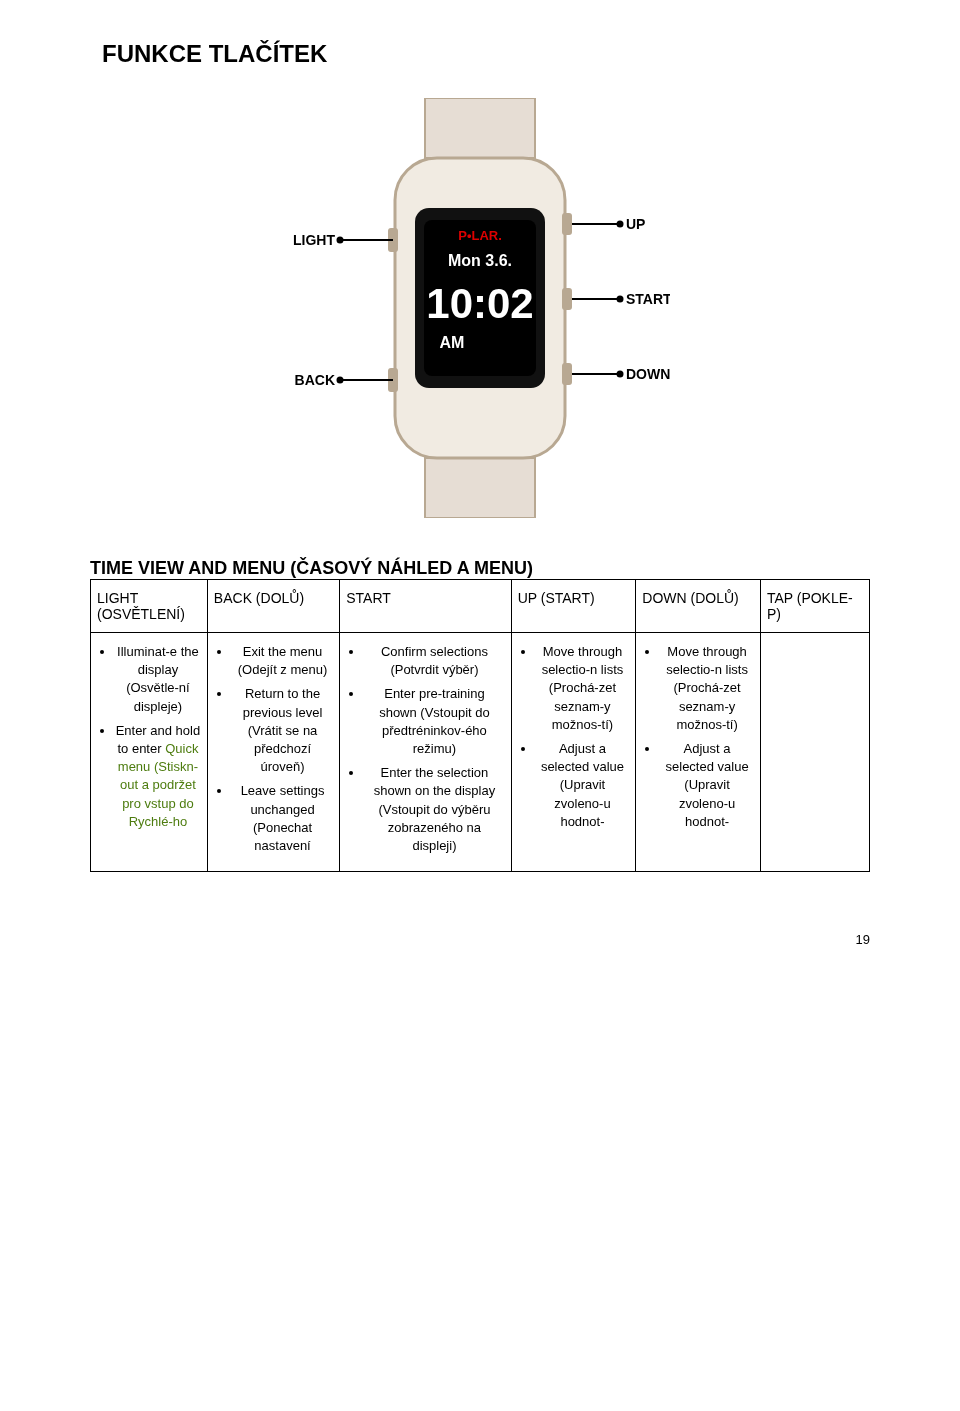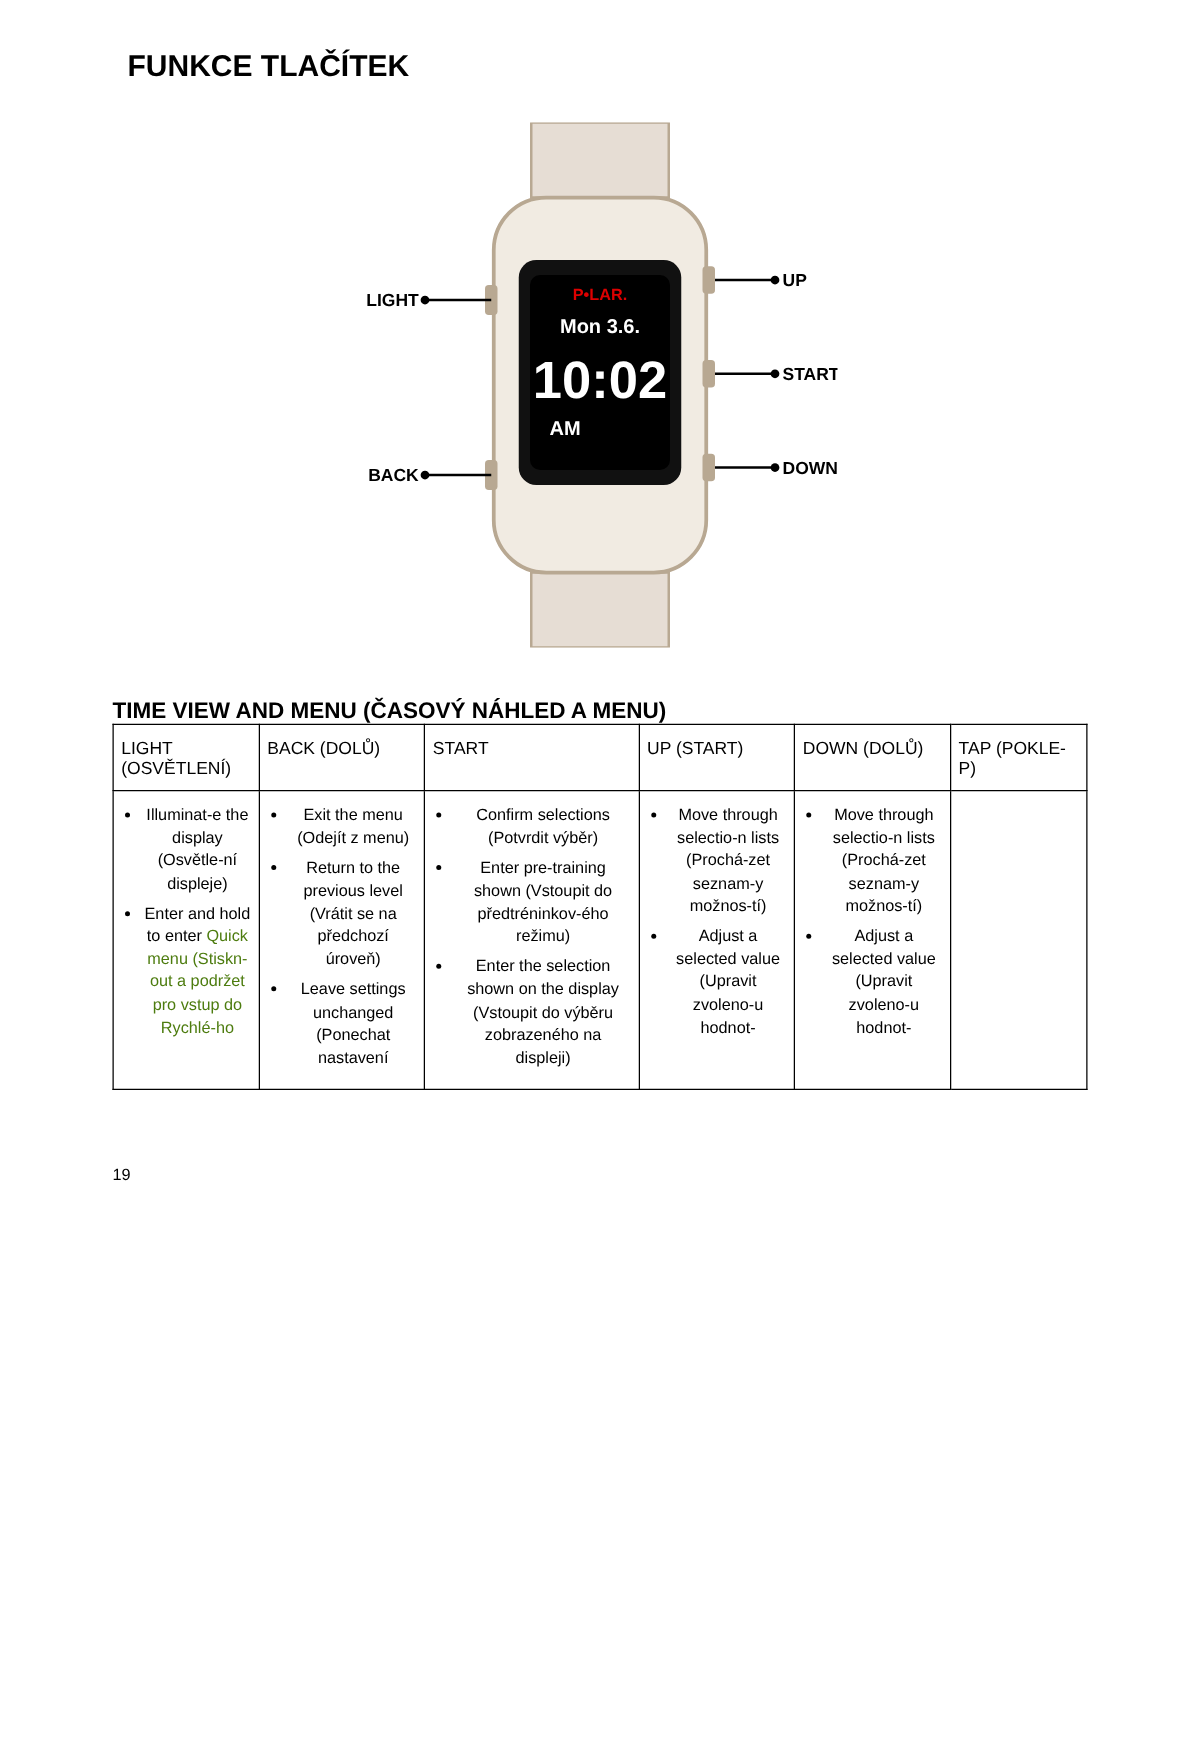--- a/index.html
+++ b/index.html
@@ -8,21 +8,21 @@
   .diagram { display: flex; justify-content: center; margin-bottom: 40px; }
   .diagram svg { display: block; }
   .section-title { font-size: 18px; font-weight: bold; }
   table { border-collapse: collapse; width: 100%; table-layout: fixed; }
   th, td { border: 1px solid #000; vertical-align: top; }
   th { font-weight: normal; font-size: 14px; padding: 10px 6px; text-align: left; }
   td { font-size: 13px; padding: 10px 6px; text-align: center; }
   td ul { list-style: disc; padding-left: 18px; }
   td li { margin-bottom: 6px; line-height: 1.4; }
   .blue { color: #4d7c0f; font-weight: normal; }
-  .footer { text-align: left; font-size: 13px; margin-top: 60px; }
+  .footer { text-align: right; font-size: 13px; margin-top: 60px; }
   .lblline { font-family: Arial, sans-serif; font-size: 14px; font-weight: bold; }
 </style>
 </head>
 <body>
 
 <div class="heading">FUNKCE TLAČÍTEK</div>
 
 <div class="diagram">
   <svg width="380" height="420" viewBox="0 0 380 420">
 

